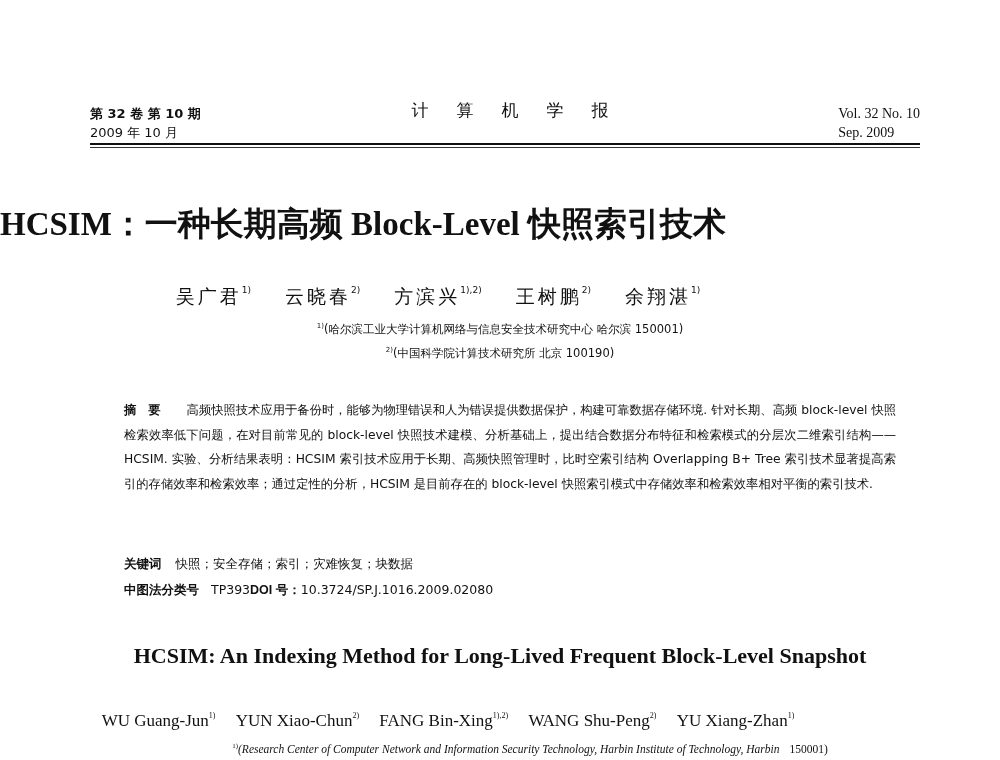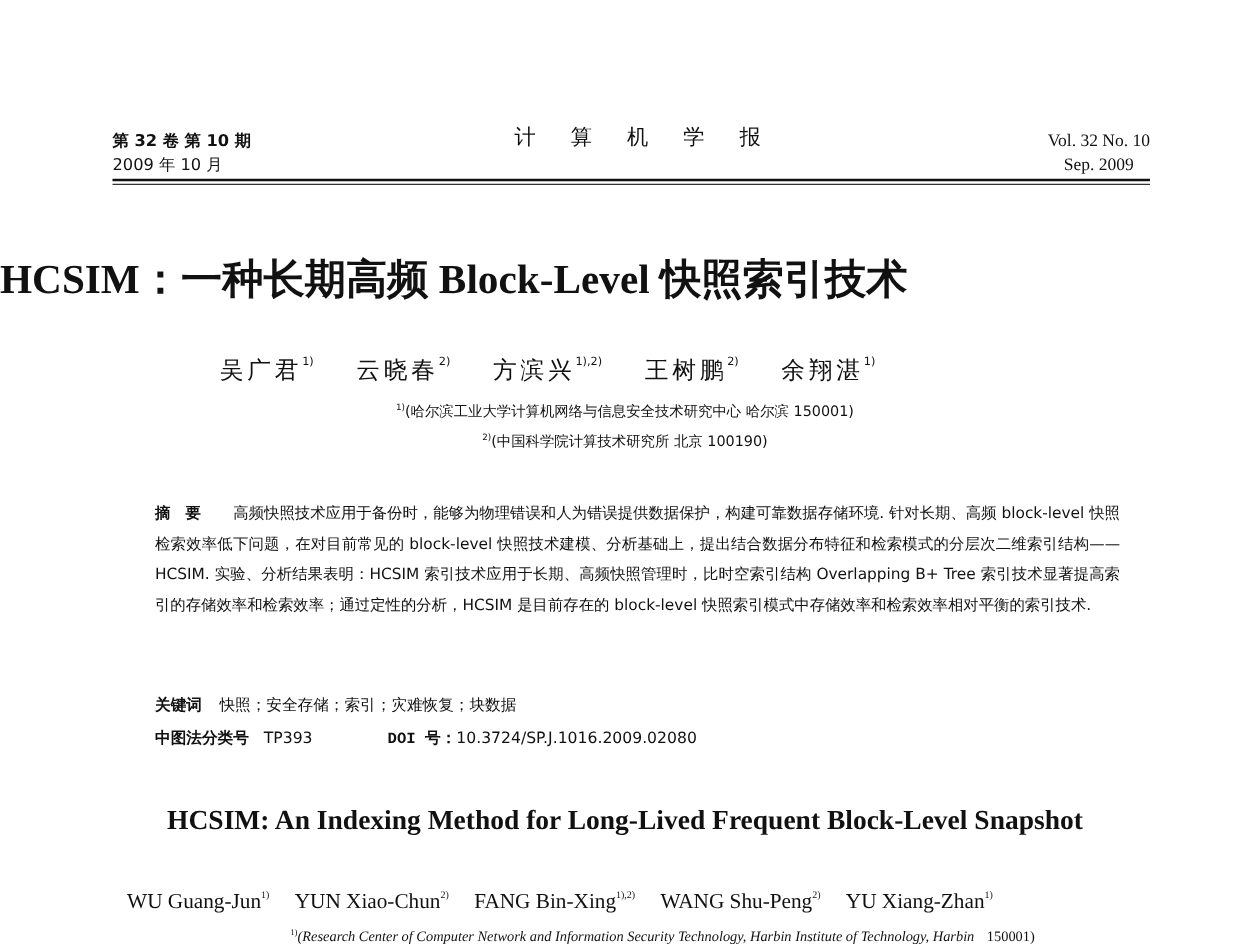--- a/index.html
+++ b/index.html
@@ -10,21 +10,21 @@
     position: relative;
   }
   .abs { position: absolute; white-space: nowrap; }
 
   
   .hdr-left { left: 90px; top: 104px; font-size: 13px; line-height: 19px; font-weight: bold; font-family: "DejaVu Sans", sans-serif; }
   .hdr-left .l2 { font-weight: normal; }
   .hdr-center { left: 300px; width: 420px; top: 100px; text-align: center; }
   .hdr-center .cn { font-size: 17px; letter-spacing: 28px; padding-left: 28px; line-height: 21px; font-family: "DejaVu Sans", sans-serif; text-align: center; }
   .hdr-center .en { font-family: "Liberation Serif", serif; font-size: 17px; line-height: 20px; letter-spacing: 0.3px; }
-  .hdr-right { right: 80px; top: 104px; text-align: center; font-family: "Liberation Serif", serif; font-size: 14px; line-height: 19px; }
+  .hdr-right { right: 80px; top: 104px; text-align: left; font-family: "Liberation Serif", serif; font-size: 14px; line-height: 19px; }
   .rule-thick { left: 90px; width: 830px; top: 143px; height: 2px; background: #111; }
   .rule-thin { left: 90px; width: 830px; top: 147px; height: 1px; background: #333; }
 
   
   .title { left: 0; width: 1000px; top: 202px; text-align: left; font-family: "Liberation Serif", serif; font-weight: bold; font-size: 33px; line-height: 44px; }
 
   
   .authors { left: 0; width: 876px; top: 276px; text-align: center; font-family: "DejaVu Sans", sans-serif; font-size: 19px; line-height: 28px; }
   .author { margin: 0 14px; letter-spacing: 3px; }
   .author sup { font-size: 9px; letter-spacing: 0; vertical-align: 10px; }
@@ -35,21 +35,21 @@
   .affil2 { top: 342px; }
 
   
   .abstract { left: 124px; width: 772px; top: 398px; font-family: "DejaVu Sans", sans-serif; font-size: 12.3px; line-height: 24.5px; text-align: justify; white-space: normal; }
   .abstract .label { font-weight: bold; margin-right: 14px; letter-spacing: 12px; }
 
   .kw { left: 124px; top: 554px; font-family: "DejaVu Sans", sans-serif; font-size: 12.5px; line-height: 20px; }
   .kw .label { font-weight: bold; margin-right: 14px; }
   .cls { left: 124px; top: 580px; font-family: "DejaVu Sans", sans-serif; font-size: 12.5px; line-height: 20px; }
   .cls .label { font-weight: bold; margin-right: 12px; }
-  .cls .doi-label { font-weight: bold; margin-left: 60px; font-family: Liberation Mono, monospace; }
+  .cls .doi-label { font-weight: bold; font-family: Liberation Sans, sans-serif; }
 
   
   .etitle { left: 0; width: 1000px; top: 640px; text-align: center; font-family: "Liberation Serif", serif; font-weight: bold; font-size: 22px; line-height: 32px; }
 
   .eauthors { left: 0; width: 896px; top: 704px; text-align: center; font-family: "Liberation Serif", serif; font-size: 17px; line-height: 24px; }
   .eauthor { margin: 0 8px; }
   .eauthor sup { font-size: 8px; vertical-align: 8px; }
 
   .eaffil { left: 0; width: 1000px; top: 738px; text-align: center; font-family: "Liberation Serif", serif; font-style: italic; font-size: 11.5px; line-height: 16px; padding-left: 30px; }
   .eaffil sup { font-size: 7px; vertical-align: 5px; font-style: normal; }

